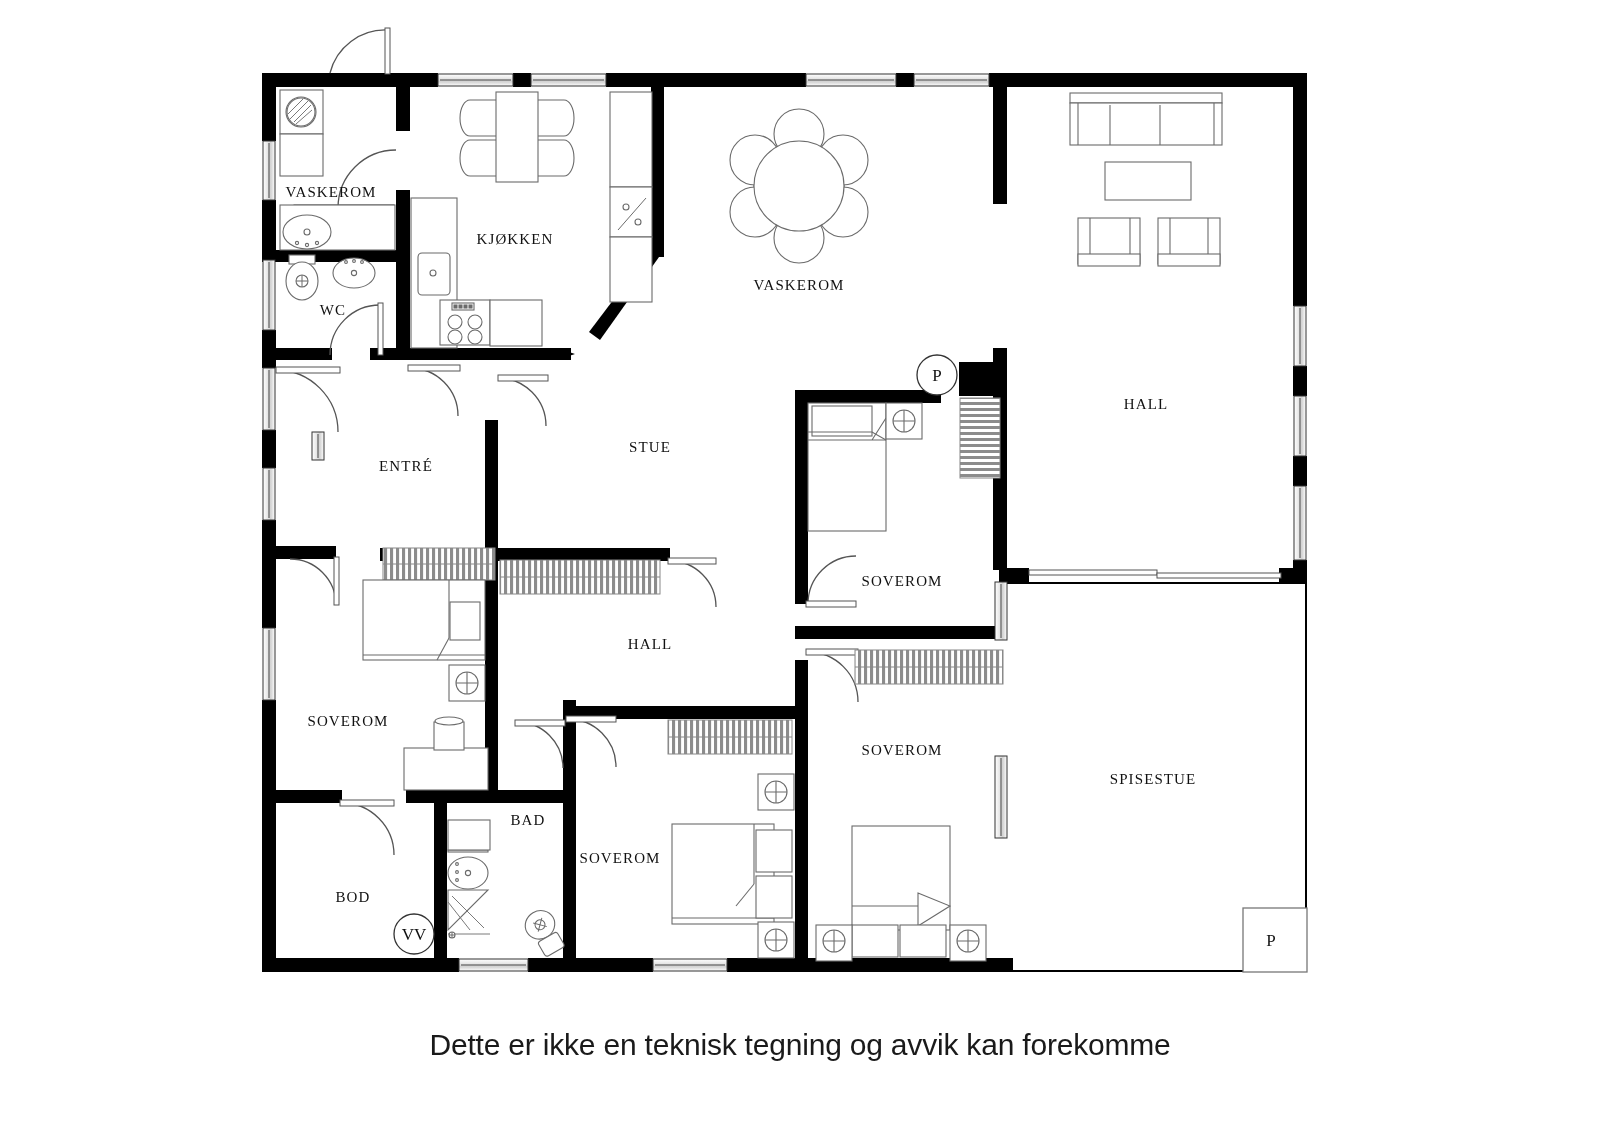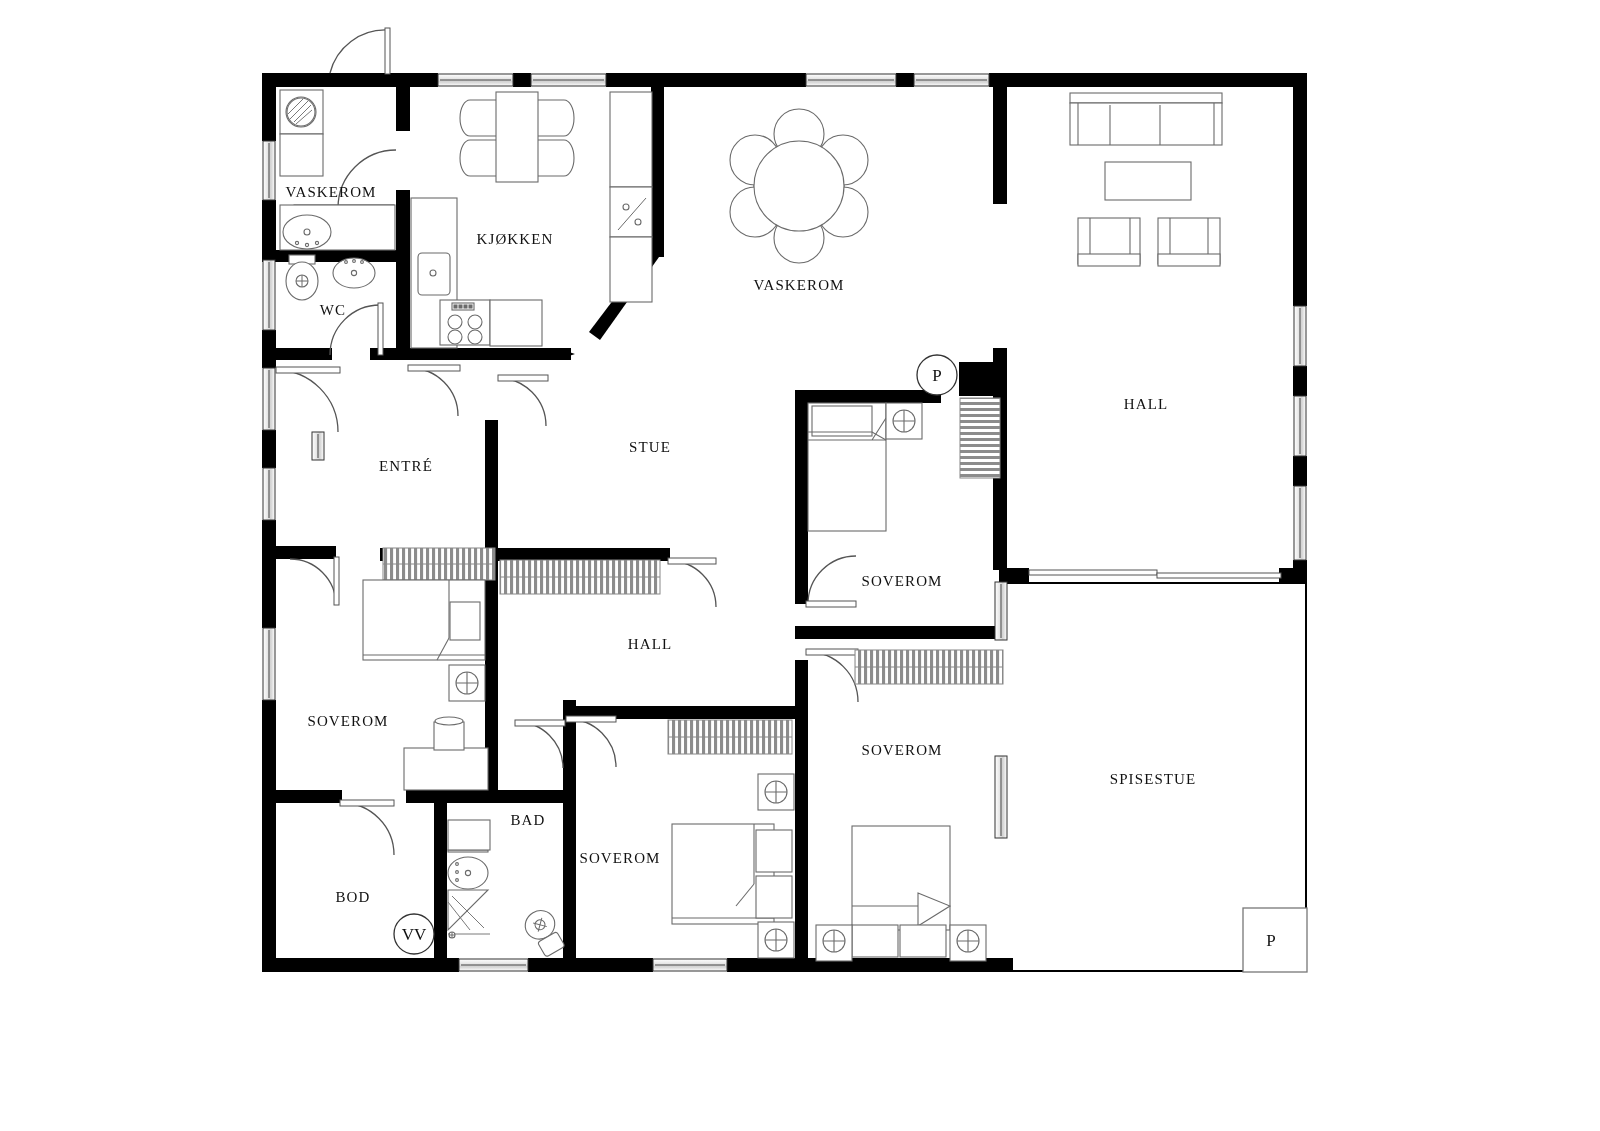--- a/index.html
+++ b/index.html
@@ -479,14 +479,15 @@
     <span class="rlabel" style="left:620px;top:858px">SOVEROM</span>
     <span class="rlabel" style="left:353px;top:897px">BOD</span>
     <span class="rlabel" style="left:528px;top:820px">BAD</span>
     <span class="rlabel" style="left:1153px;top:779px">SPISESTUE</span>
 
     <span class="plabel" style="left:937px;top:376px">P</span>
     <span class="plabel" style="left:414px;top:935px">VV</span>
     <span class="plabel" style="left:1271px;top:941px">P</span>
   </div>
 
+  <div class="caption">Dette er ikke en teknisk tegning og avvik kan forekomme</div>
 
 </div>
 
 </body></html>

